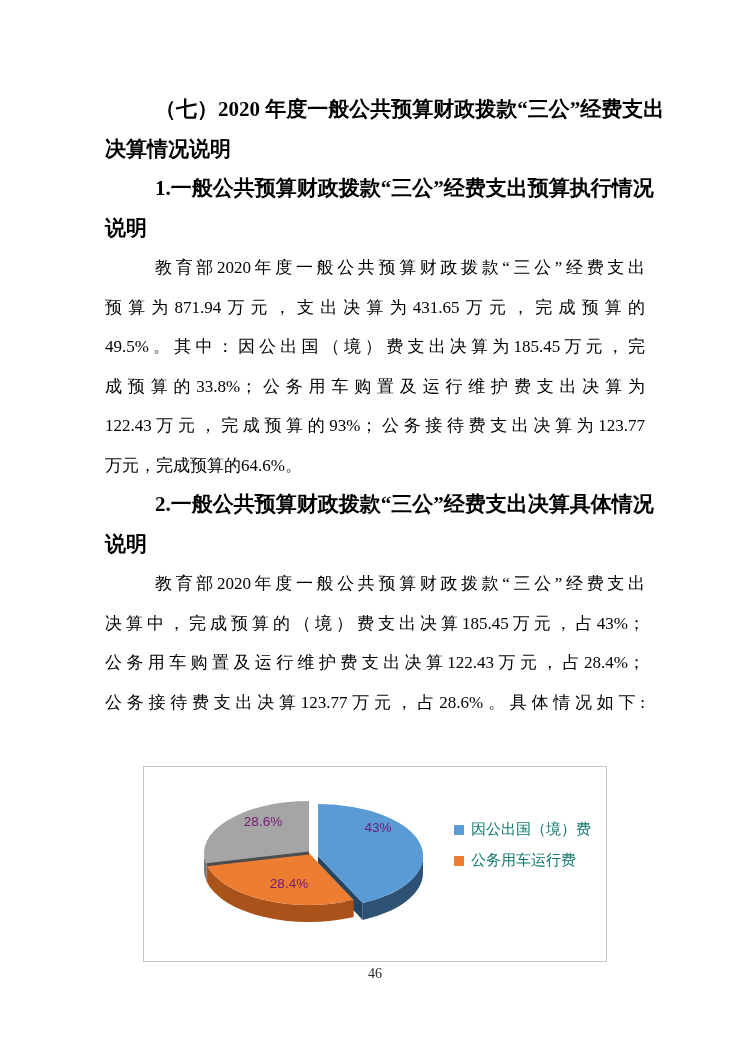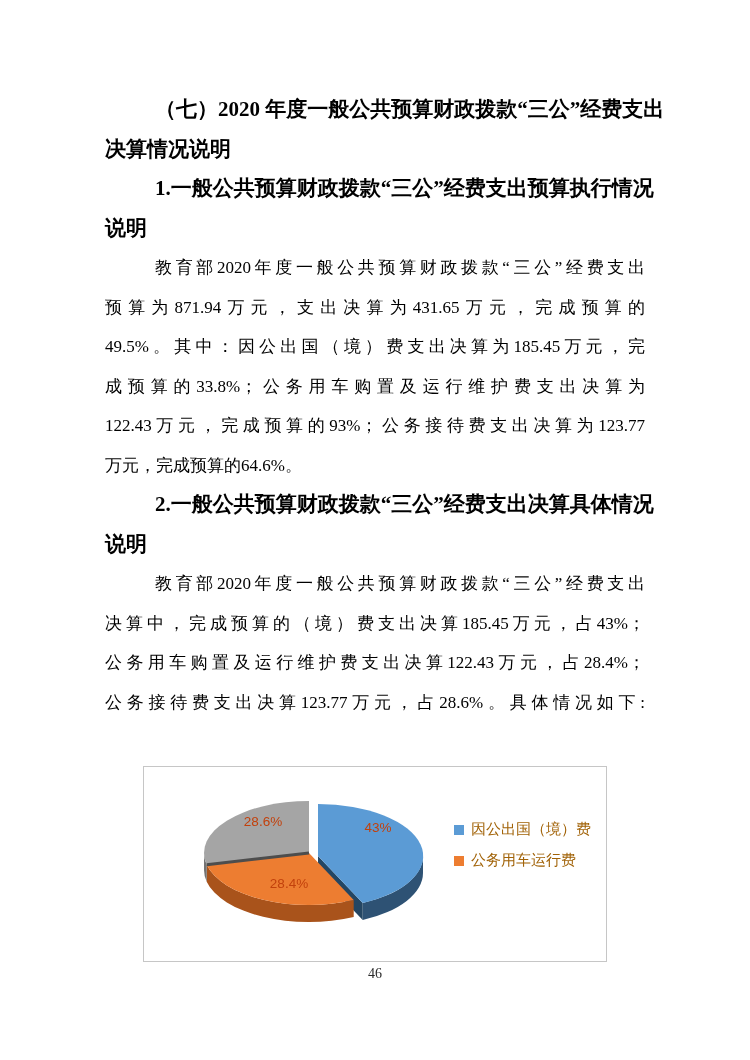--- a/index.html
+++ b/index.html
@@ -30,35 +30,35 @@
 
   .chartbox {
     position: absolute; left: 143px; top: 766px; width: 464px; height: 196px;
     background: #ffffff; border: 1px solid #c6c6c6;
   }
   .chartbox svg { position: absolute; left: 0; top: 0; }
 
   .plabel {
     position: absolute; transform: translate(-50%, -50%);
     font-family: "Liberation Sans", "DejaVu Sans", sans-serif;
-    font-size: 13.5px; color: #c2410c; white-space: nowrap;
+    font-size: 13.5px; color: #701a75; white-space: nowrap;
   }
   #plabel-0 { left: 234px; top: 60px; }
   #plabel-1 { left: 145px; top: 116px; }
   #plabel-2 { left: 119px; top: 54px; }
 
   .legend { position: absolute; left: 310px; top: 47px; }
   .legend-row { display: flex; align-items: center; height: 31px; }
   .swatch { width: 10px; height: 10px; margin-right: 7px; flex: 0 0 auto; }
   .swatch-0 { background: #5b9bd5; }
   .swatch-1 { background: #ed7d31; }
   .swatch-2 { background: #a5a5a5; }
   .legend-label {
     font-family: "Liberation Sans", "DejaVu Sans", sans-serif;
-    font-size: 15px; color: #a16207; white-space: nowrap;
+    font-size: 15px; color: #0f766e; white-space: nowrap;
   }
 
   .pagenum {
     position: absolute; left: 0; top: 966px; width: 750px;
     text-align: center; font-size: 14px; color: #2b2b2b;
   }
 </style>
 </head>
 <body>
 

